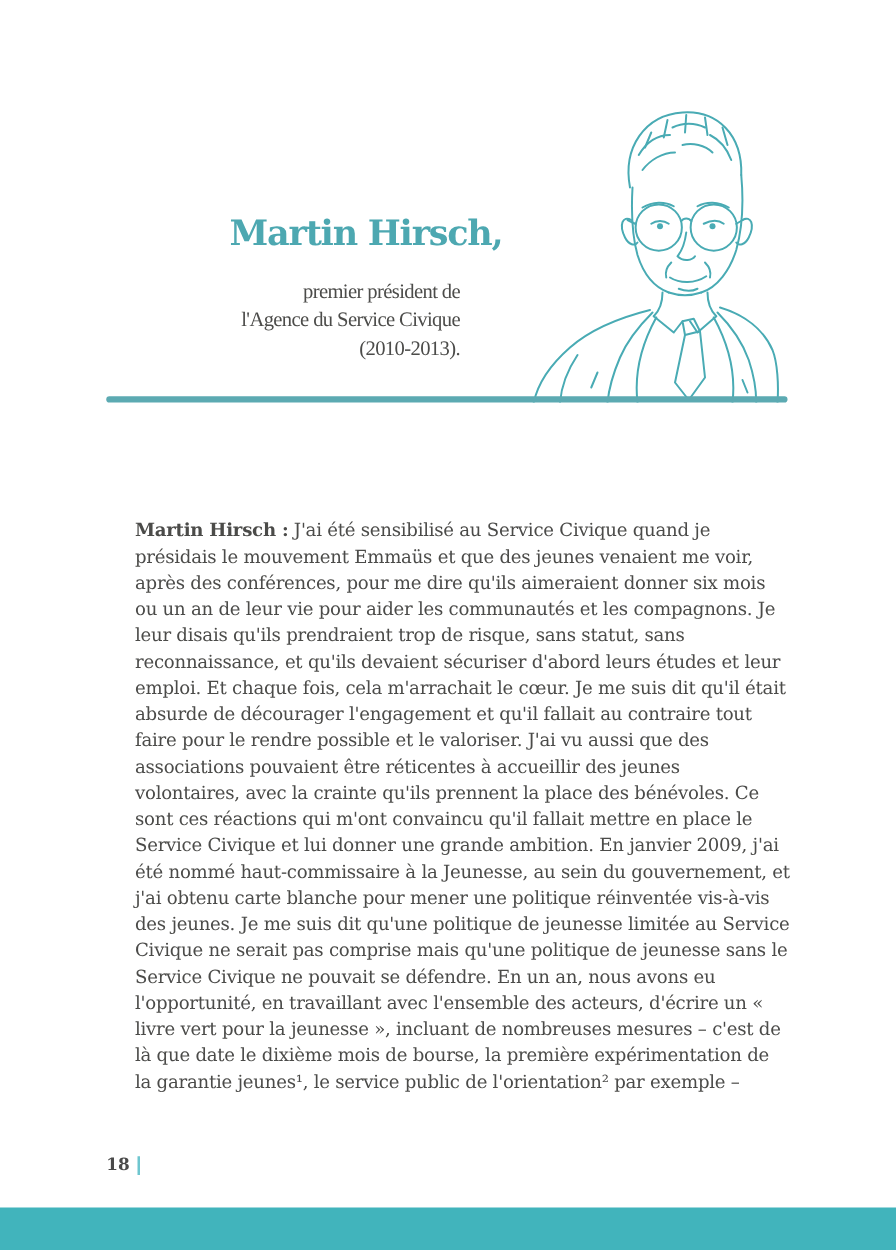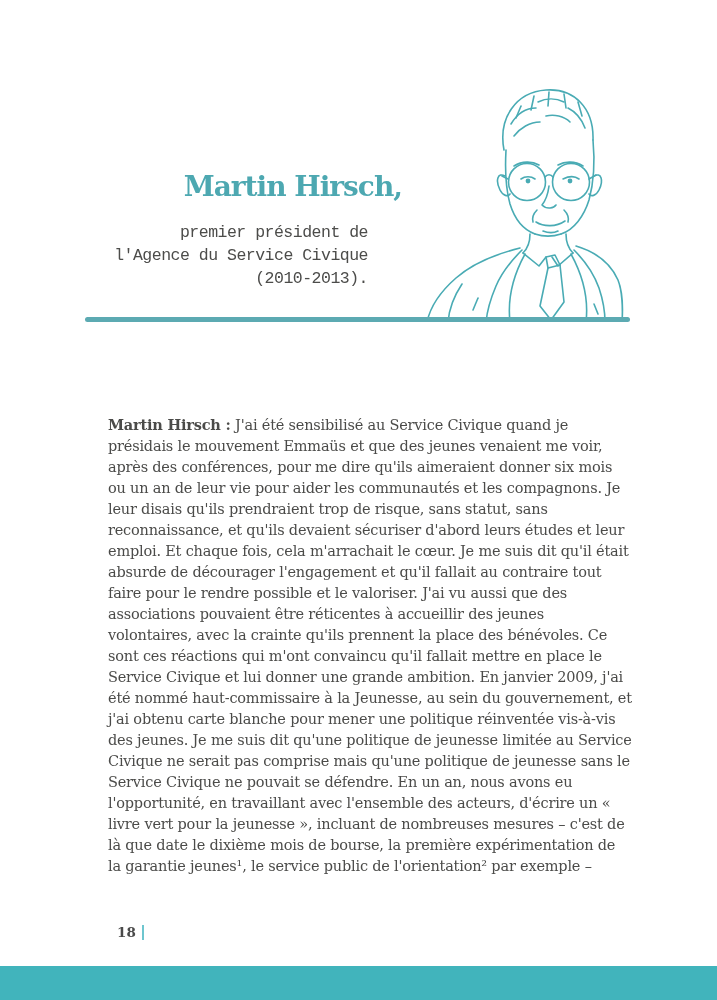--- a/index.html
+++ b/index.html
@@ -25,21 +25,21 @@
     font-family:"DejaVu Serif", serif;
     font-weight:bold;
     font-size:28px;line-height:30px;
     letter-spacing:-1px;
     color:var(--title);
     white-space:nowrap;
   }
   .hdr-subtitle{
     position:absolute;top:221px;right:349px;
     text-align:right;
-    font-family:Liberation Mono, monospace;
+    font-family:Liberation Serif, serif;
     font-size:16.5px;line-height:23px;
     letter-spacing:-0.5px;
     color:#4c4c4a;
     white-space:pre-line;
   }
   .portrait{
     position:absolute;left:418px;top:84px;
     width:212px;height:238px;
     color:var(--portrait);
   }
@@ -63,21 +63,21 @@
     width:524px;
     font-family:"DejaVu Serif", serif;
     font-size:14.5px;line-height:21px;
     letter-spacing:-0.2px;
     color:var(--text);
     text-align:left;
   }
   .answer strong{font-weight:bold;color:var(--text);}
   .footer{
     position:absolute;left:85px;top:924px;
-    display:flex;align-items:center;gap:6px;margin-left:32px;
+    display:flex;align-items:center;gap:6px;
   }
   .pagenum{
     font-family:"DejaVu Serif", serif;
     font-weight:bold;
     font-size:13.5px;
     color:#4a4a4a;
   }
   .pagebar{
     display:inline-block;
     width:2.5px;height:15px;

